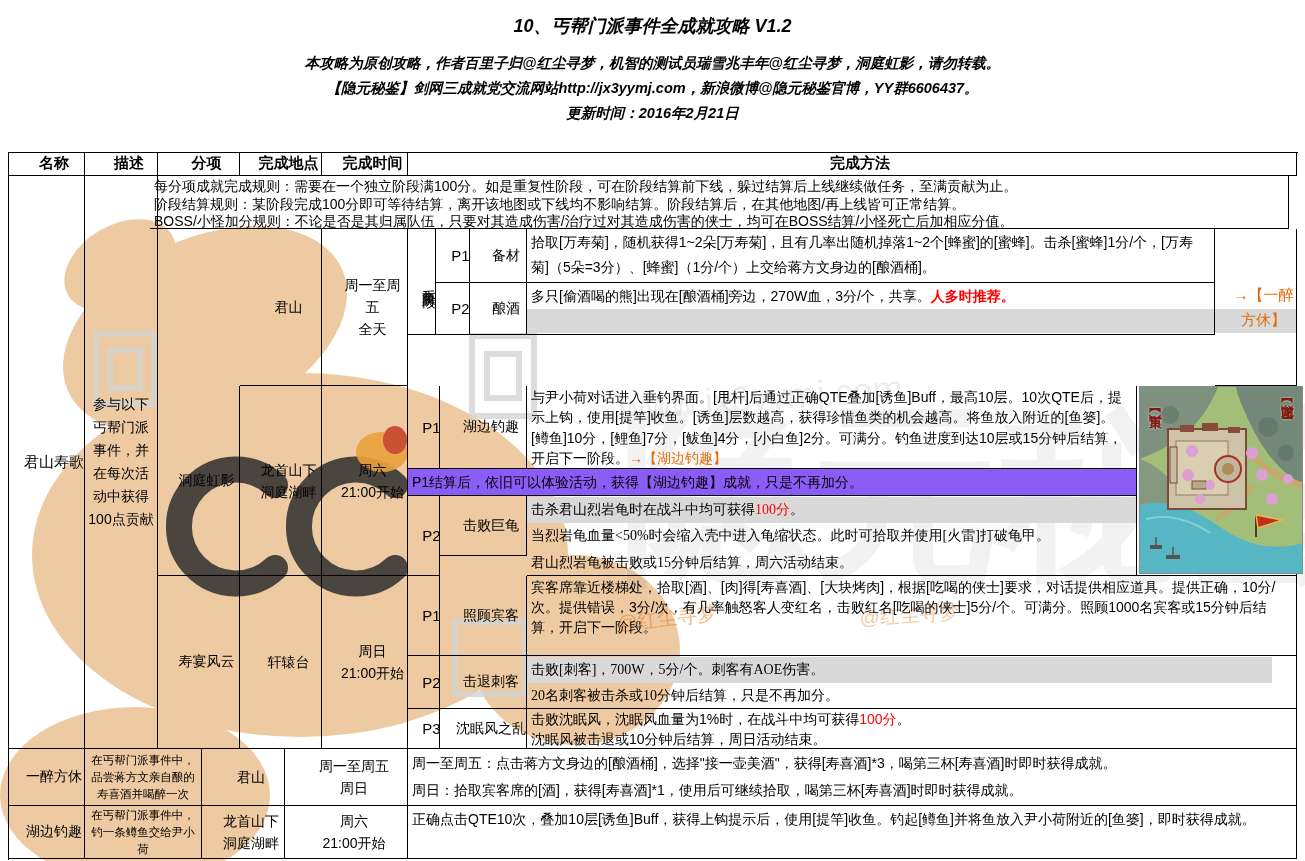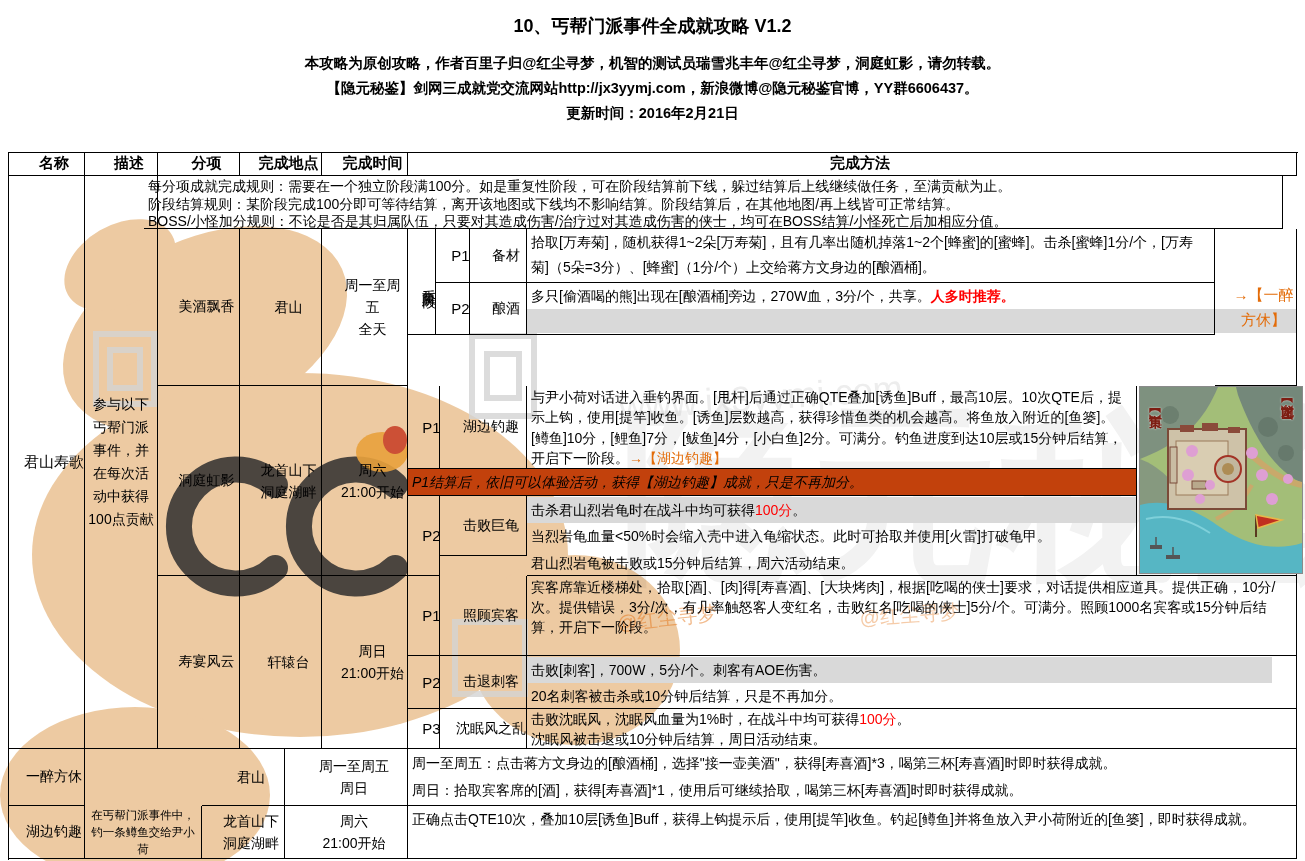--- a/index.html
+++ b/index.html
@@ -1,42 +1,42 @@
 <!DOCTYPE html>
 <html><head>
 <meta charset="utf-8">
 <style>
   html,body{margin:0;padding:0;background:#fff;}
   #wrap{position:relative;width:1305px;height:861px;background:#fff;overflow:hidden;
         font-family:"Liberation Sans",sans-serif;color:#000;}
-  .hline{position:absolute;left:0;width:1305px;text-align:center;font-weight:700;}
+  .hline{position:absolute;left:0;width:1305px;text-align:center;font-weight:700;font-style:italic;}
   #title{top:14px;font-size:18px;}
   .sub{font-size:14.5px;}
   #wm{position:absolute;left:0;top:0;width:1305px;height:861px;pointer-events:none;}
   #frame{position:absolute;left:8px;top:152px;width:1290px;height:708px;
          border-left:1px solid #000;border-top:1px solid #000;box-sizing:border-box;}
   .cell{position:absolute;box-sizing:border-box;border-right:1px solid #000;border-bottom:1px solid #000;
         font-size:14px;background:transparent;}
   .ctr{display:flex;align-items:center;justify-content:center;text-align:center;padding-left:16px;}
   .plc{white-space:pre-line;line-height:22px;}
   .txt{padding:1px 4px;}
   .hdr{font-weight:700;font-size:15px;}
   .plab{font-size:15px;}
   .striped{z-index:1;}
   .stripe{position:absolute;left:0;width:100%;background:#D9D9D9;z-index:-1;}
-  .grayrow{background:#c2410c;font-style:italic;}
+  .grayrow{background:#8b5cf6;}
   .red{color:#FF0000;}
   .redb{color:#FF0000;font-weight:700;}
   .orange{color:#E36C09;}
   .vtext{writing-mode:vertical-rl;letter-spacing:2px;line-height:26px;}
   .lh17{line-height:17.5px;}
   .lh19{line-height:19.5px;}
   .lh20{line-height:20.3px;}
   .lh25{line-height:25px;}
-  .lh26{line-height:26.4px;}
+  .lh26{line-height:26.4px;font-family:Liberation Serif, serif;}
   .lh27{line-height:27px;}
   .smalldesc{font-size:11.5px;line-height:17px;}
   #map{position:absolute;left:1139px;top:386px;width:164px;height:188px;z-index:2;
        border:1px solid #8a8a8a;box-sizing:border-box;}
   .maplabel{position:absolute;writing-mode:vertical-rl;color:#7d1d12;font-weight:700;font-size:13px;
             letter-spacing:1px;text-shadow:0 0 2px rgba(255,255,255,.8);}
 </style>
 </head>
 <body>
 <div id="wrap">
@@ -80,27 +80,26 @@
   <div class="cell ctr hdr" style="left:8px;top:152px;width:77px;height:24px;">名称</div>
   <div class="cell ctr hdr" style="left:85px;top:152px;width:73px;height:24px;">描述</div>
   <div class="cell ctr hdr" style="left:158px;top:152px;width:82px;height:24px;">分项</div>
   <div class="cell ctr hdr" style="left:240px;top:152px;width:82px;height:24px;">完成地点</div>
   <div class="cell ctr hdr" style="left:322px;top:152px;width:86px;height:24px;">完成时间</div>
   <div class="cell ctr hdr" style="left:408px;top:152px;width:889px;height:24px;">完成方法</div>
 
   <div class="cell ctr" style="left:8px;top:176px;width:77px;height:573px;font-size:15px;">君山寿歌</div>
   <div class="cell ctr" style="left:85px;top:176px;width:73px;height:573px;line-height:23px;padding:0 3px;">参与以下丐帮门派事件，并在每次活动中获得100点贡献</div>
 
-  <div class="cell txt lh17" style="left:144px;top:176px;width:1139px;height:53px;padding-top:2px;">
+  <div class="cell txt lh17" style="left:150px;top:176px;width:1139px;height:53px;padding-top:2px;">
     <div>每分项成就完成规则：需要在一个独立阶段满100分。如是重复性阶段，可在阶段结算前下线，躲过结算后上线继续做任务，至满贡献为止。</div>
     <div>阶段结算规则：某阶段完成100分即可等待结算，离开该地图或下线均不影响结算。阶段结算后，在其他地图/再上线皆可正常结算。</div>
     <div>BOSS/小怪加分规则：不论是否是其归属队伍，只要对其造成伤害/治疗过对其造成伤害的侠士，均可在BOSS结算/小怪死亡后加相应分值。</div>
   </div>
 
-  <div class="cell ctr" style="left:158px;top:229px;width:82px;height:157px;">美酒飘香</div>
   <div class="cell ctr plc" style="left:240px;top:229px;width:82px;height:157px;">君山</div>
   <div class="cell ctr plc" style="left:322px;top:229px;width:86px;height:157px;">周一至周五
 全天</div>
   <div class="cell ctr" style="left:408px;top:229px;width:28px;height:106px;">
     <span class="vtext">重复阶段</span>
   </div>
   <div class="cell ctr plab" style="left:436px;top:229px;width:34px;height:54px;">P1</div>
   <div class="cell ctr" style="left:470px;top:229px;width:57px;height:54px;">备材</div>
   <div class="cell txt lh25" style="left:527px;top:229px;width:688px;height:54px;">拾取[万寿菊]，随机获得1~2朵[万寿菊]，且有几率出随机掉落1~2个[蜂蜜]的[蜜蜂]。击杀[蜜蜂]1分/个，[万寿菊]（5朵=3分）、[蜂蜜]（1分/个）上交给蒋方文身边的[酿酒桶]。</div>
   <div class="cell ctr plab" style="left:436px;top:283px;width:34px;height:52px;">P2</div>
@@ -150,20 +149,21 @@
     <div>20名刺客被击杀或10分钟后结算，只是不再加分。</div>
   </div>
   <div class="cell ctr plab" style="left:408px;top:709px;width:32px;height:40px;">P3</div>
   <div class="cell ctr" style="left:440px;top:709px;width:87px;height:40px;">沈眠风之乱</div>
   <div class="cell txt lh19" style="left:527px;top:709px;width:770px;height:40px;">
     <div><span>击败沈眠风，沈眠风血量为1%时，在战斗中均可获得</span><span class="red">100分</span><span>。</span></div>
     <div>沈眠风被击退或10分钟后结算，周日活动结束。</div>
   </div>
 
   <div class="cell ctr" style="left:8px;top:749px;width:77px;height:57px;">一醉方休</div>
+  <div class="cell ctr smalldesc" style="left:85px;top:749px;width:117px;height:57px;padding:0 3px;">在丐帮门派事件中，品尝蒋方文亲自酿的寿喜酒并喝醉一次</div>
   <div class="cell ctr plc" style="left:202px;top:749px;width:83px;height:57px;">君山</div>
   <div class="cell ctr plc" style="left:285px;top:749px;width:123px;height:57px;">周一至周五
 周日</div>
   <div class="cell txt lh27" style="left:408px;top:749px;width:889px;height:57px;">
     <div>周一至周五：点击蒋方文身边的[酿酒桶]，选择"接一壶美酒"，获得[寿喜酒]*3，喝第三杯[寿喜酒]时即时获得成就。</div>
     <div>周日：拾取宾客席的[酒]，获得[寿喜酒]*1，使用后可继续拾取，喝第三杯[寿喜酒]时即时获得成就。</div>
   </div>
 
   <div class="cell ctr" style="left:8px;top:806px;width:77px;height:53px;">湖边钓趣</div>
   <div class="cell ctr smalldesc" style="left:85px;top:806px;width:117px;height:53px;padding:0 3px;">在丐帮门派事件中，钓一条鳟鱼交给尹小荷</div>

